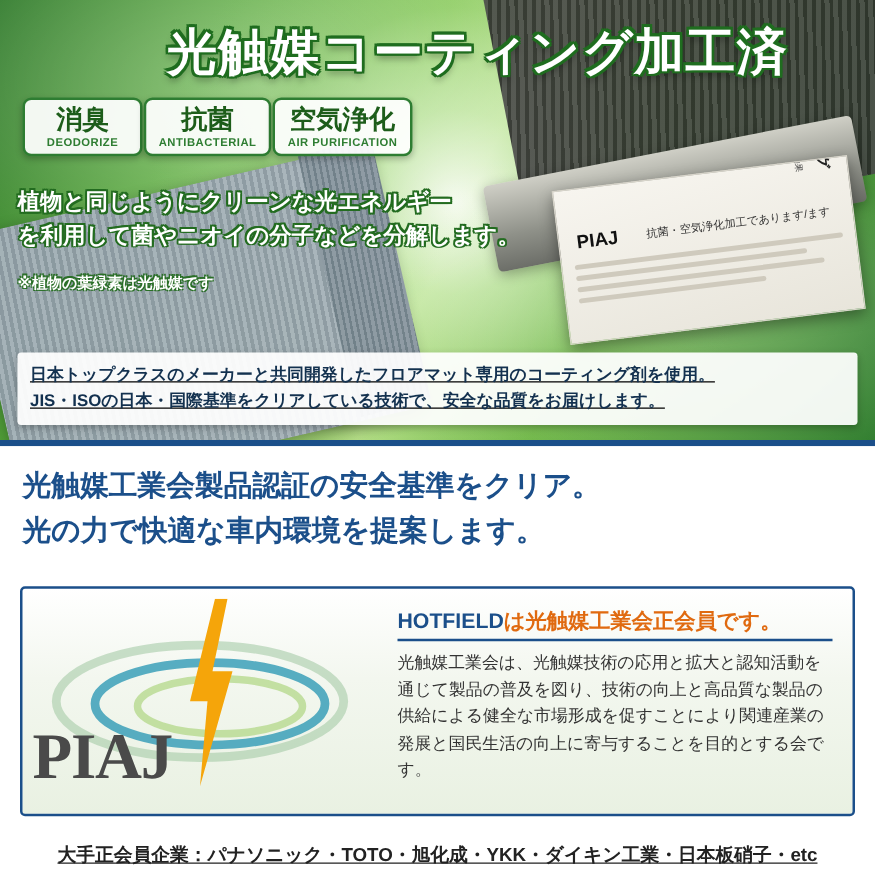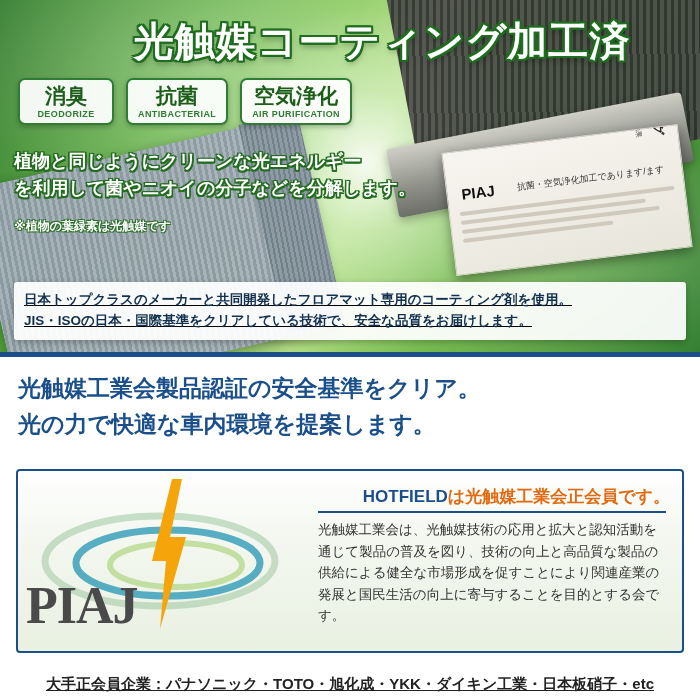--- a/index.html
+++ b/index.html
@@ -67,21 +67,21 @@
     text-shadow:
       2px 0 0 #1f6d1f,-2px 0 0 #1f6d1f,0 2px 0 #1f6d1f,0 -2px 0 #1f6d1f,
       2px 2px 0 #1f6d1f,-2px 2px 0 #1f6d1f,2px -2px 0 #1f6d1f,-2px -2px 0 #1f6d1f,
       0 4px 6px rgba(0,0,0,.35);
     z-index:5;
     margin-left:32px;
   }
 
   
   .badges{
-    position:absolute;left:18px;top:78px;display:flex;gap:12px;z-index:6;
+    position:absolute;left:18px;top:78px;display:flex;gap:1px;z-index:6;
   }
   .badge{
     background:rgba(255,255,255,0.93);
     border:2px solid #2e7d32;
     border-radius:7px;
     padding:5px 10px 4px;
     text-align:center;
     min-width:72px;
     box-shadow:0 2px 5px rgba(0,0,0,.25);
   }
@@ -155,21 +155,21 @@
   .logo .word{
     position:absolute;left:8px;bottom:16px;
     font-size:52px;font-weight:bold;color:#4a4a4a;letter-spacing:-1px;
     font-family:"Liberation Serif",serif;
   }
   .logo .bolt{
     position:absolute;left:128px;top:8px;width:44px;height:150px;
   }
   .p-title{
     position:absolute;left:300px;top:14px;right:12px;
-    font-size:17px;font-weight:bold;color:#1b4f8a;text-align:right;
+    font-size:17px;font-weight:bold;color:#1b4f8a;
   }
   .p-title .accent{color:#e06a10;}
   .p-underline{
     position:absolute;left:300px;top:40px;right:16px;height:2px;background:#1b4f8a;
   }
   .p-body{
     position:absolute;left:300px;top:48px;right:12px;
     font-size:13.5px;line-height:1.6;color:#333;
   }
   .footer{

